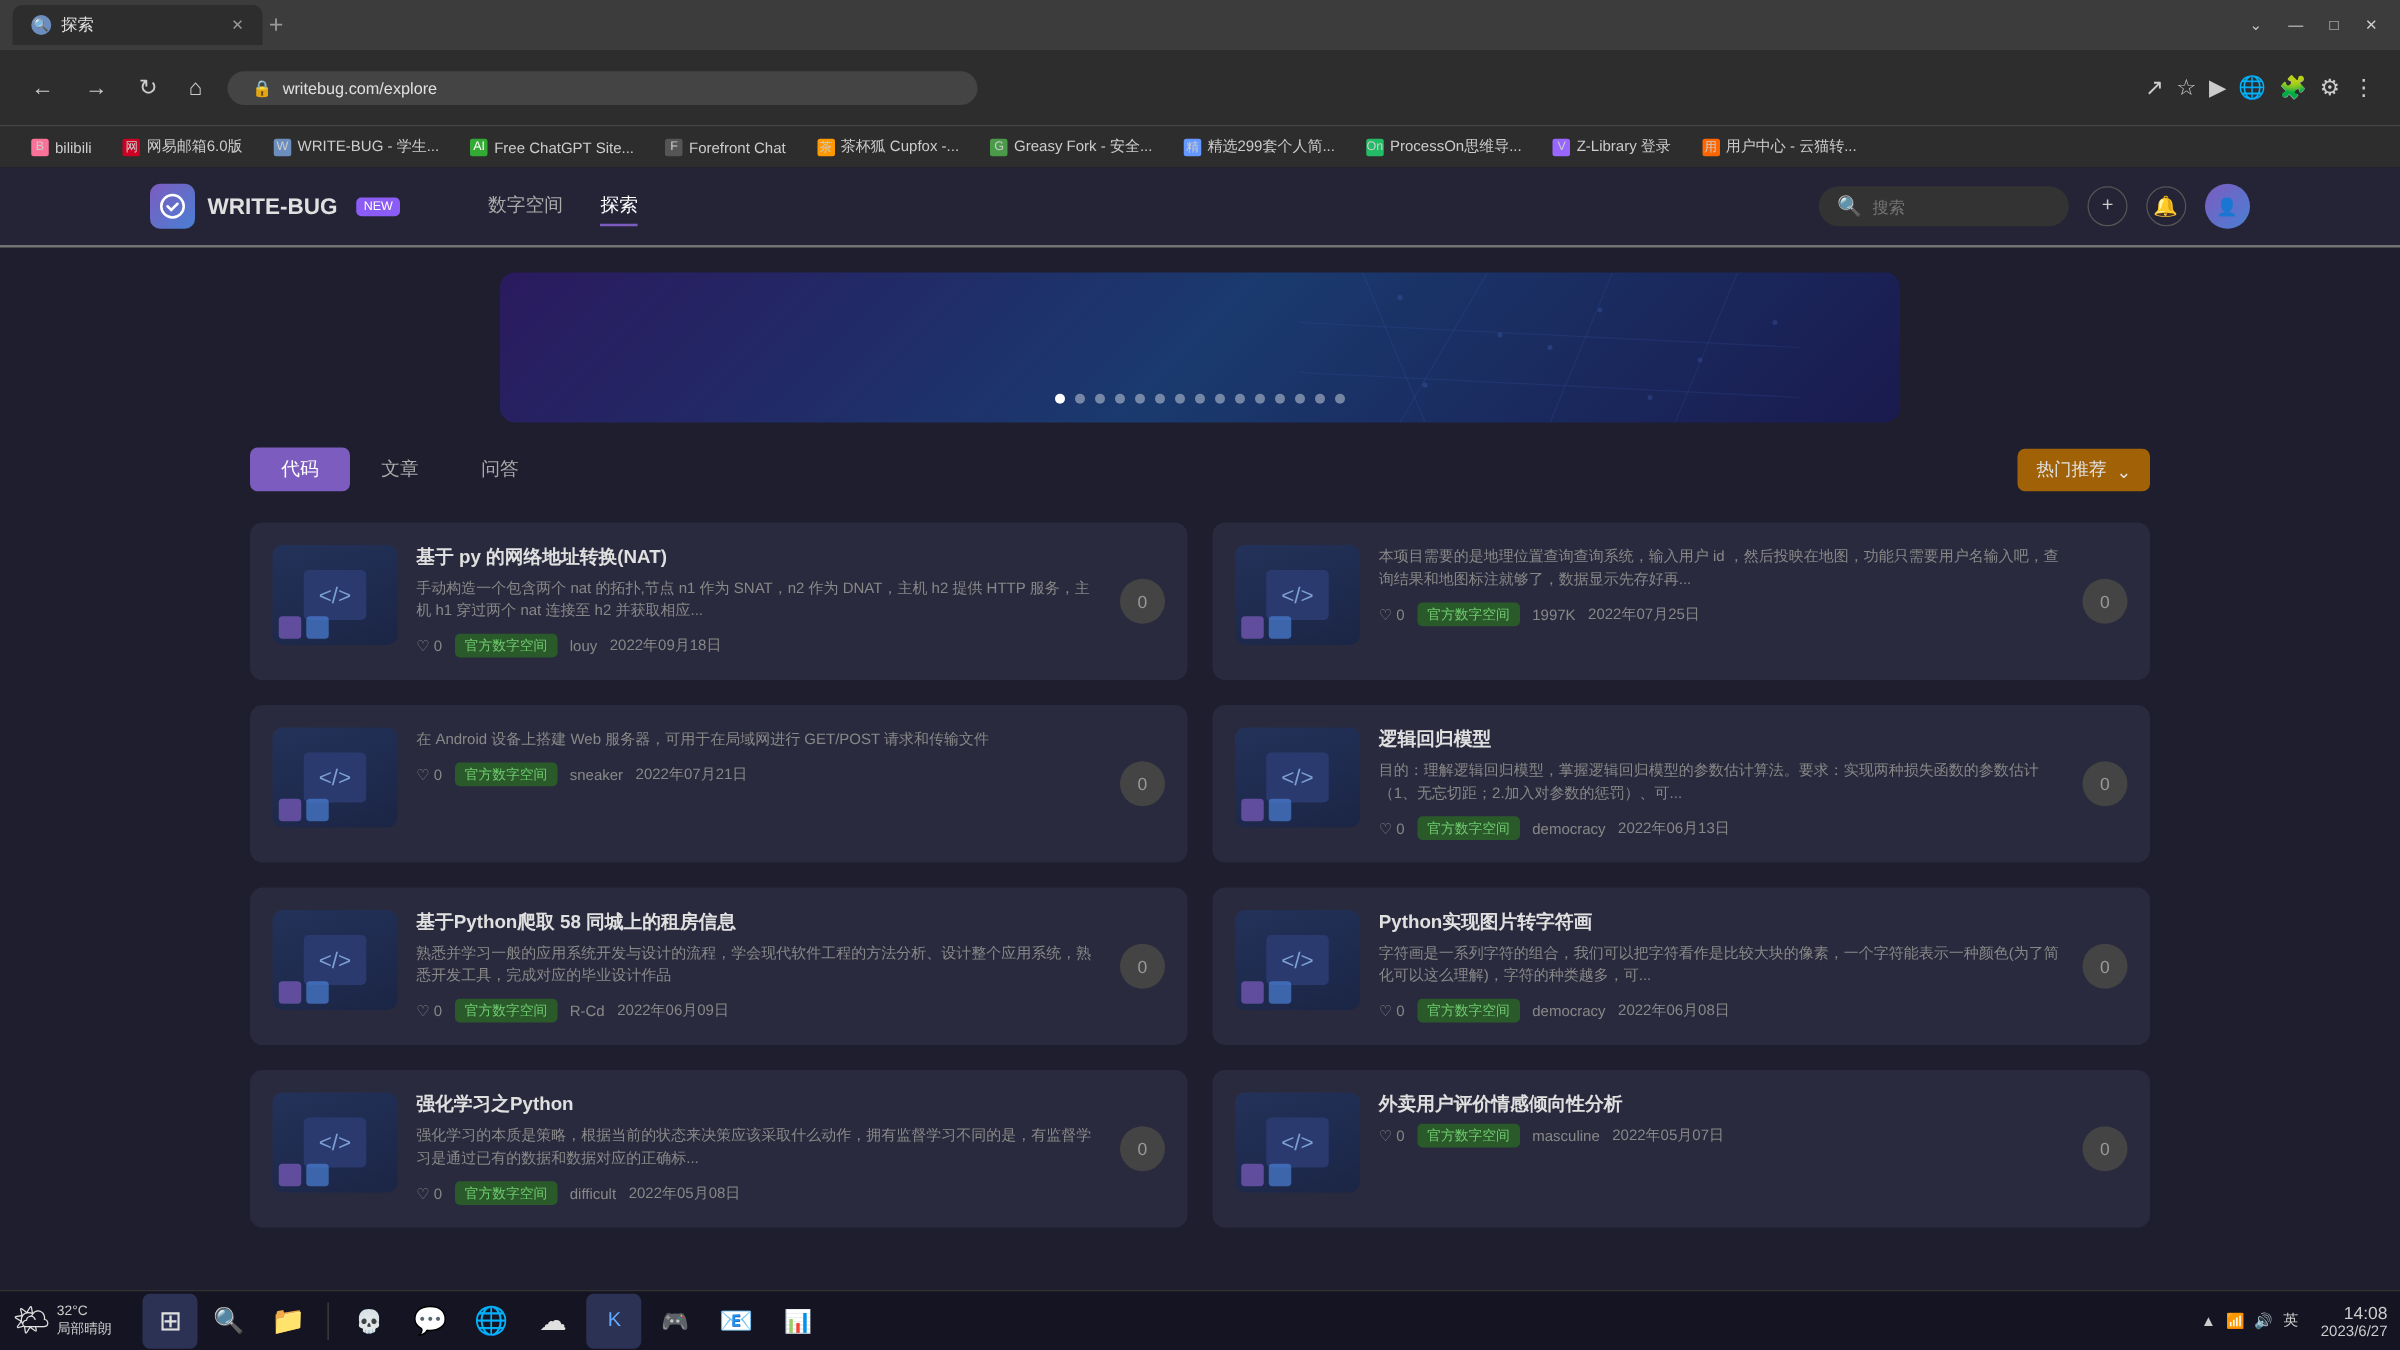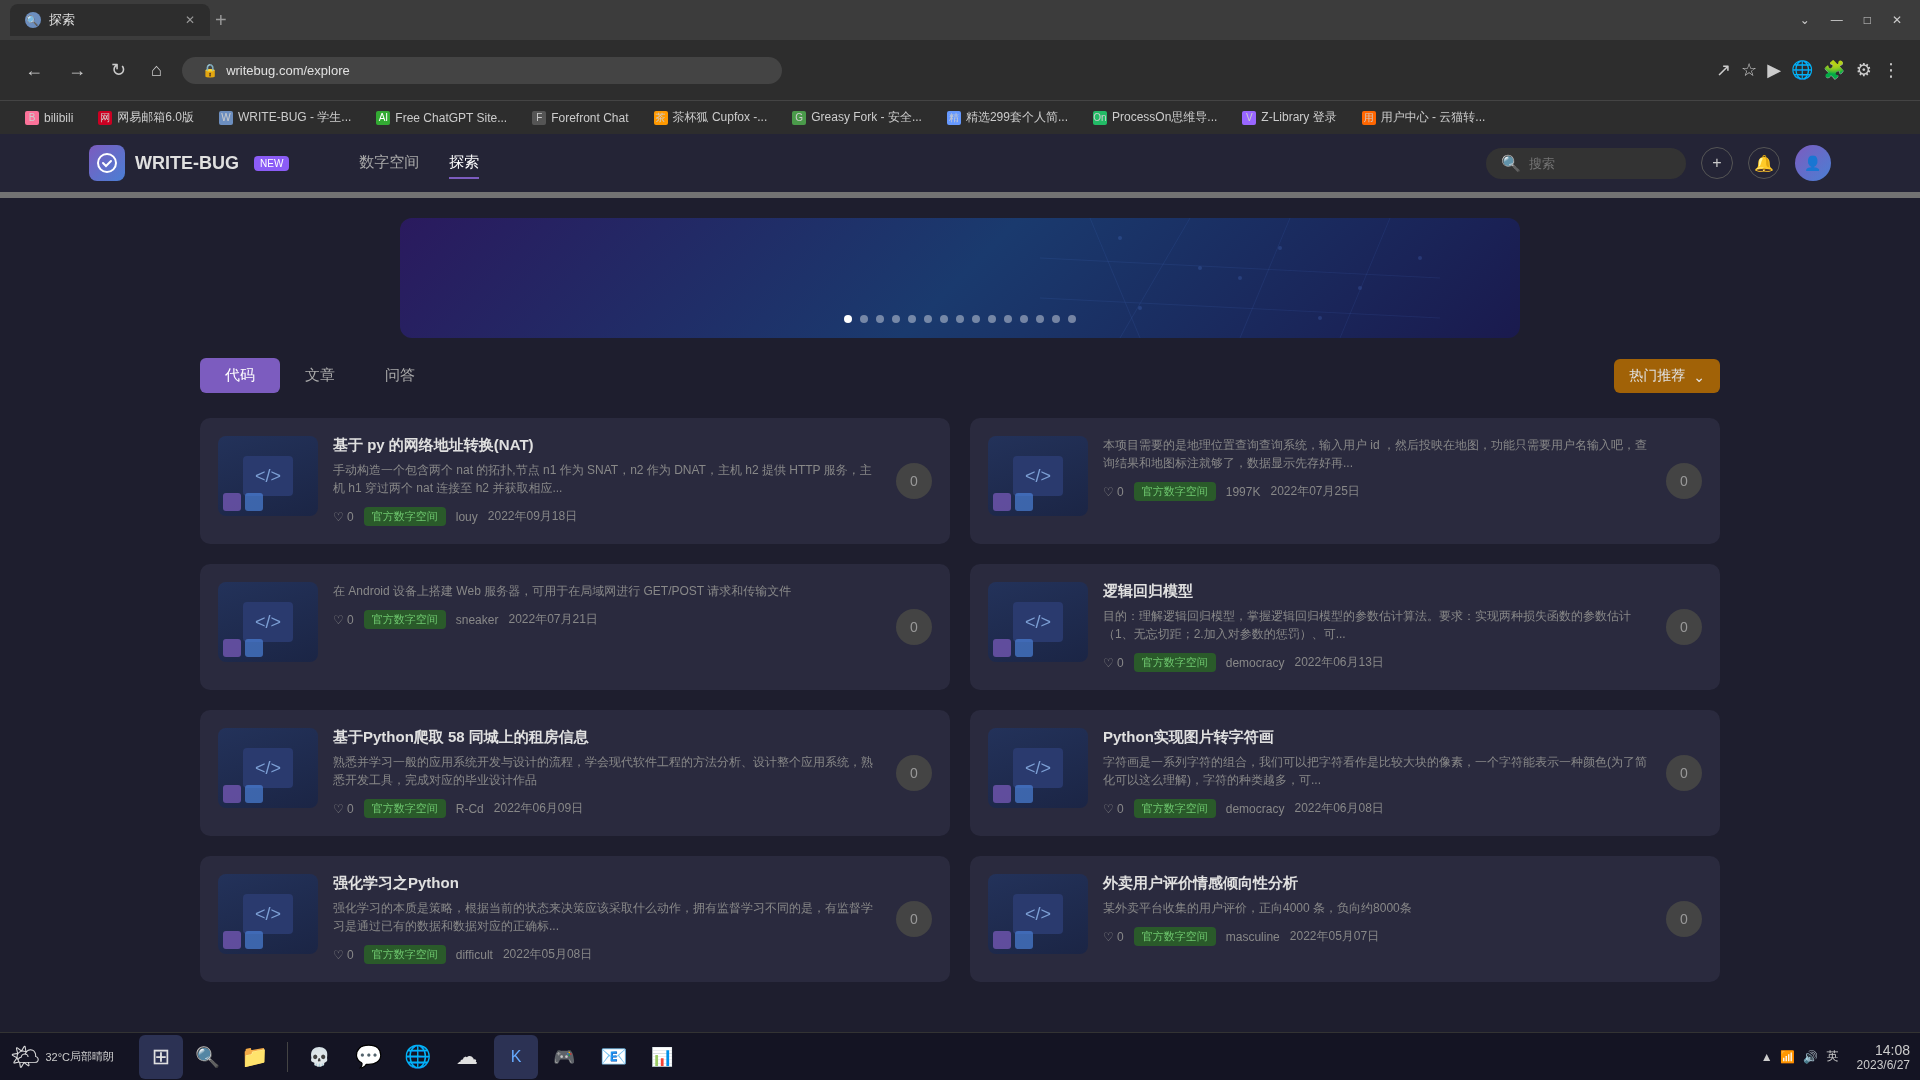--- a/index.html
+++ b/index.html
@@ -24,21 +24,21 @@
     .toolbar-icon { color: #ccc; cursor: pointer; font-size: 18px; }
 
     .bookmarks-bar { background: #2d2d2d; height: 34px; display: flex; align-items: center; padding: 0 15px; gap: 5px; border-top: 1px solid #444; }
     .bookmark { display: flex; align-items: center; gap: 5px; padding: 3px 10px; border-radius: 4px; cursor: pointer; font-size: 12px; color: #ccc; white-space: nowrap; }
     .bookmark-icon { width: 14px; height: 14px; border-radius: 2px; display: flex; align-items: center; justify-content: center; font-size: 10px; }
 
     
     .page-body { background: #1e1e2e; min-height: 980px; }
     
     
-    .site-header { background: #242436; height: 64px; display: flex; align-items: center; padding: 0 89px; gap: 40px; border-bottom: 6px solid #737373; }
+    .site-header { background: #242436; height: 64px; display: flex; align-items: center; padding: 0 120px; gap: 40px; border-bottom: 2px solid #737373; }
     .logo { display: flex; align-items: center; gap: 10px; }
     .logo-icon { width: 36px; height: 36px; background: linear-gradient(135deg, #7c5cbf, #4a7fd4); border-radius: 8px; display: flex; align-items: center; justify-content: center; }
     .logo-text { font-size: 18px; font-weight: bold; color: #e0e0e0; }
     .logo-badge { background: #8b5cf6; color: #fff; font-size: 10px; padding: 2px 6px; border-radius: 4px; margin-left: 5px; }
     .site-nav { display: flex; gap: 30px; margin-left: 30px; }
     .nav-item { font-size: 15px; color: #aaa; cursor: pointer; padding: 5px 0; }
     .nav-item.active { color: #fff; border-bottom: 2px solid #7c5cbf; }
     .header-right { margin-left: auto; display: flex; align-items: center; gap: 15px; }
     .search-box { background: #333; border-radius: 20px; padding: 6px 15px; display: flex; align-items: center; gap: 8px; width: 200px; }
     .search-box input { background: none; border: none; color: #ccc; font-size: 13px; outline: none; width: 100%; }
@@ -72,21 +72,21 @@
 
     
     .taskbar { position: fixed; bottom: 0; left: 0; width: 1920px; height: 48px; background: rgba(20, 20, 35, 0.95); backdrop-filter: blur(10px); display: flex; align-items: center; padding: 0 10px; gap: 5px; border-top: 1px solid #333; }
     .taskbar-icon { width: 40px; height: 40px; display: flex; align-items: center; justify-content: center; border-radius: 6px; cursor: pointer; font-size: 20px; }
     .taskbar-divider { width: 1px; height: 30px; background: #444; margin: 0 5px; }
     .taskbar-app { width: 44px; height: 44px; border-radius: 6px; display: flex; align-items: center; justify-content: center; cursor: pointer; font-size: 22px; }
     .taskbar-right { margin-left: auto; display: flex; align-items: center; gap: 8px; color: #ccc; font-size: 12px; }
     .taskbar-time { text-align: right; }
     .taskbar-time .time { font-size: 14px; }
     .taskbar-time .date { font-size: 12px; }
-    .weather-widget { display: flex; align-items: center; font-size: 11px; color: #ccc; margin-right: 10px; }
+    .weather-widget { display: flex; flex-direction: column; font-size: 11px; color: #ccc; margin-right: 10px; }
     .system-icons { display: flex; align-items: center; gap: 8px; margin-right: 10px; }
 
     .thumb-decoration { width: 100px; height: 80px; background: linear-gradient(160deg, #23325a 0%, #1b2545 100%); border-radius: 8px; display: flex; align-items: center; justify-content: center; position: relative; overflow: hidden; }
     .thumb-squares { position: absolute; bottom: 5px; left: 5px; display: flex; gap: 4px; }
     .thumb-sq { width: 18px; height: 18px; background: #7c5cbf; border-radius: 3px; opacity: 0.7; }
     .thumb-sq2 { width: 18px; height: 18px; background: #4a7fd4; border-radius: 3px; opacity: 0.7; }
     .thumb-code { width: 50px; height: 40px; background: #2a3a6e; border-radius: 4px; display: flex; align-items: center; justify-content: center; }
   </style>
 </head>
 <body>
@@ -421,21 +421,20 @@
           <div class="thumb-code">
               <span style="color:#7c9fd4;font-size:18px;">&lt;/&gt;</span>
             </div>
           <div class="thumb-squares">
               <div class="thumb-sq"></div>
               <div class="thumb-sq2"></div>
             </div>
         </div>
         <div class="card-content">
           <div class="card-title">外卖用户评价情感倾向性分析</div>
-          <div class="card-desc">某外卖平台收集的用户评价，正向4000 条，负向约8000条</div>
           <div class="card-meta">
             <span class="like-count">♡ 0</span>
             <span class="tag">官方数字空间</span>
             <span>masculine</span>
             <span>2022年05月07日</span>
           </div>
         </div>
         <div class="card-count">0</div>
       </div>
 

